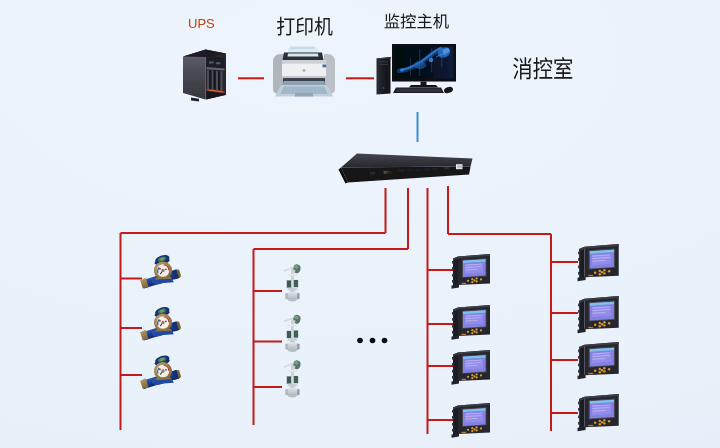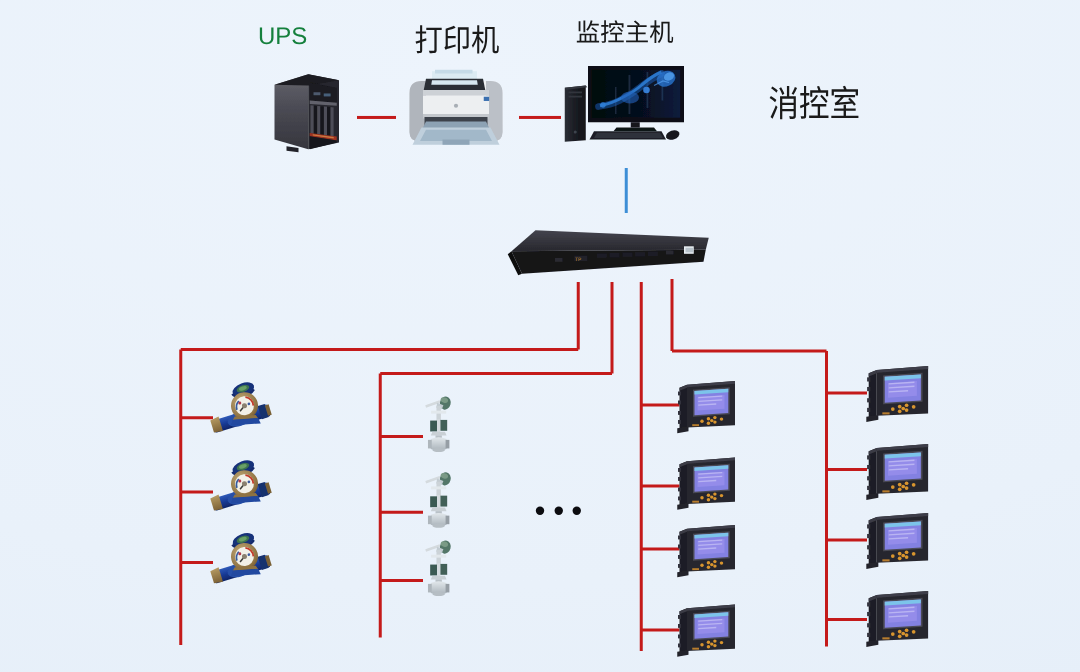--- a/index.html
+++ b/index.html
@@ -1,17 +1,17 @@
 <!DOCTYPE html>
 <html><head><meta charset="utf-8">
 <style>
 html,body{margin:0;padding:0}
 body{width:720px;height:448px;overflow:hidden;font-family:"Liberation Sans",sans-serif;
 background:radial-gradient(150% 130% at 42% 12%, #edf4fc 0%, #e9f1fa 58%, #e3edf8 100%);}
-#ups{position:absolute;left:172px;top:16.6px;font-size:16px;line-height:1;color:#15803d}
+#ups{position:absolute;left:188px;top:16.6px;font-size:13px;line-height:1;color:#c2410c}
 svg.main{position:absolute;left:0;top:0}
 </style></head>
 <body>
 <div id="ups">UPS</div>
 <svg class="main" width="720" height="448" viewBox="0 0 720 448">
 
 <defs>
 <filter id="soft" x="-20%" y="-20%" width="140%" height="140%">
         <feGaussianBlur stdDeviation="0.4"></feGaussianBlur>
       </filter>

